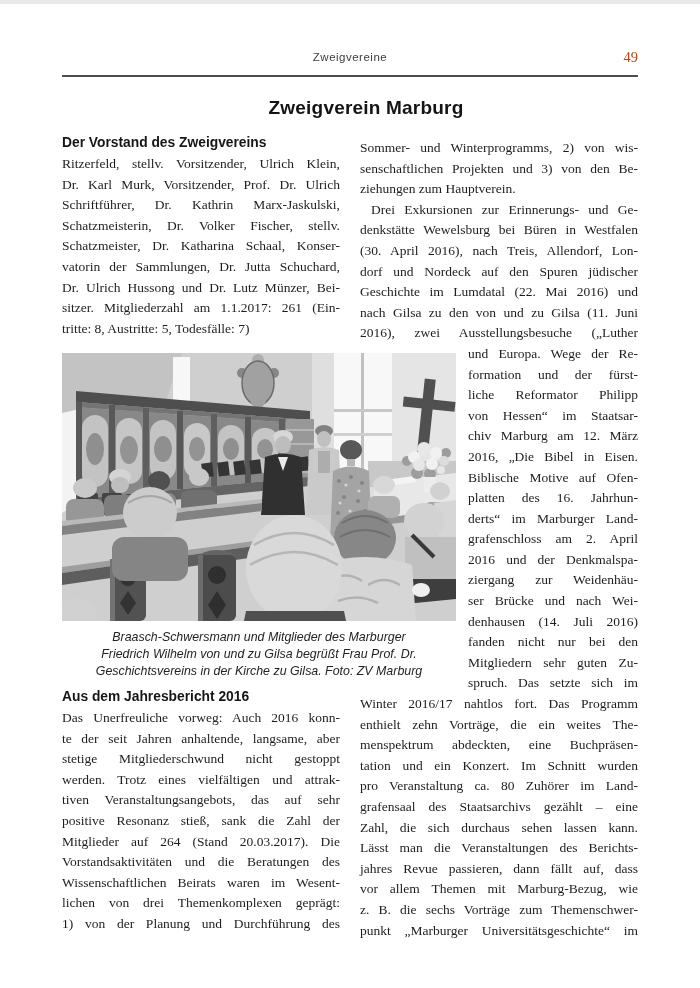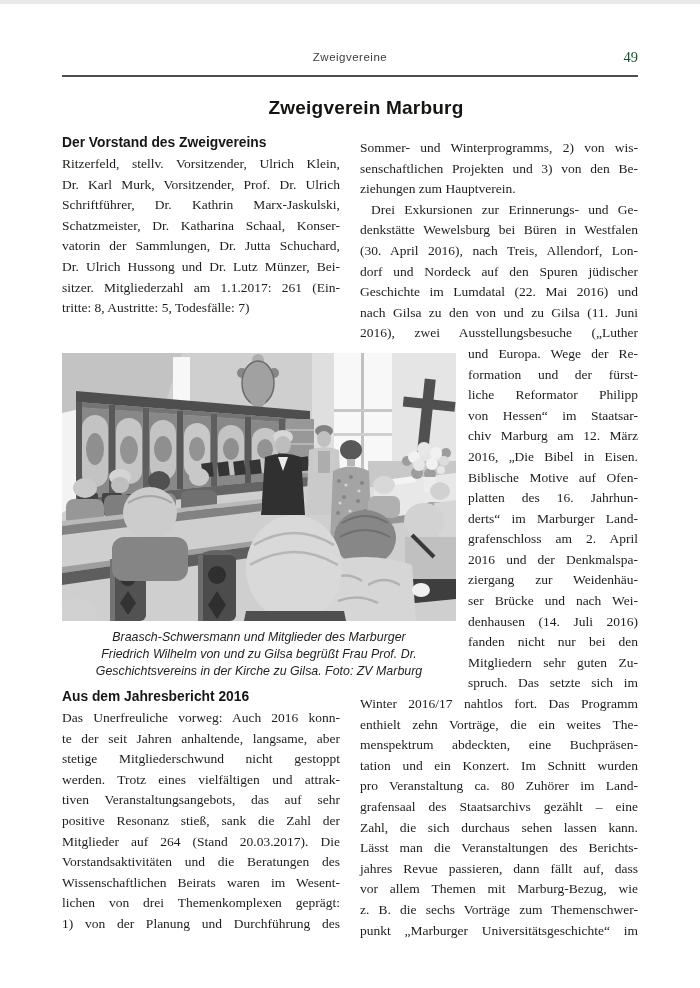--- a/index.html
+++ b/index.html
@@ -12,21 +12,21 @@
   
   .running-head {
     position:absolute; left:62px; top:47px; width:576px; height:18px;
     font-family:"Liberation Sans", sans-serif;
   }
   .running-title {
     display:block; text-align:center; font-size:11.5px; letter-spacing:.5px; color:#3d3d3b;
   }
   .page-number {
     position:absolute; right:0; top:-2px;
-    font-family:"Liberation Serif", serif; font-size:14.5px; color:#14532d;
+    font-family:"Liberation Serif", serif; font-size:14.5px; color:#c2410c;
   }
   .head-rule {
     position:absolute; left:62px; top:71px; width:576px; height:2px;
     background:#4d4d4b; border:0;
   }
   
   .article-title {
     position:absolute; left:0; top:93px; width:700px; margin:0;
     text-align:center; font-family:"Liberation Sans", sans-serif;
     font-size:19px; font-weight:bold; color:#141412; letter-spacing:.2px;padding-left:16px;
@@ -74,20 +74,21 @@
   <div class="head-rule"></div>
 
   <h1 class="article-title">Zweigverein Marburg</h1>
 
   <div class="col left-top">
     <h2 class="sec-heading">Der Vorstand des Zweigvereins</h2>
     <div class="group-vorstand">
         <div class="tline">Ritzerfeld, stellv. Vorsitzender, Ulrich Klein,</div>
         <div class="tline">Dr. Karl Murk, Vorsitzender, Prof. Dr. Ulrich</div>
         <div class="tline">Schriftführer, Dr. Kathrin Marx-Jaskulski,</div>
+        <div class="tline">Schatzmeisterin, Dr. Volker Fischer, stellv.</div>
         <div class="tline">Schatzmeister, Dr. Katharina Schaal, Konser-</div>
         <div class="tline">vatorin der Sammlungen, Dr. Jutta Schuchard,</div>
         <div class="tline">Dr. Ulrich Hussong und Dr. Lutz Münzer, Bei-</div>
         <div class="tline">sitzer. Mitgliederzahl am 1.1.2017: 261 (Ein-</div>
         <div class="tline">tritte: 8, Austritte: 5, Todesfälle: 7)</div>
       </div>
   </div>
 
   <figure class="photo">
     <svg width="394" height="268" viewBox="0 0 394 268" xmlns="http://www.w3.org/2000/svg">

